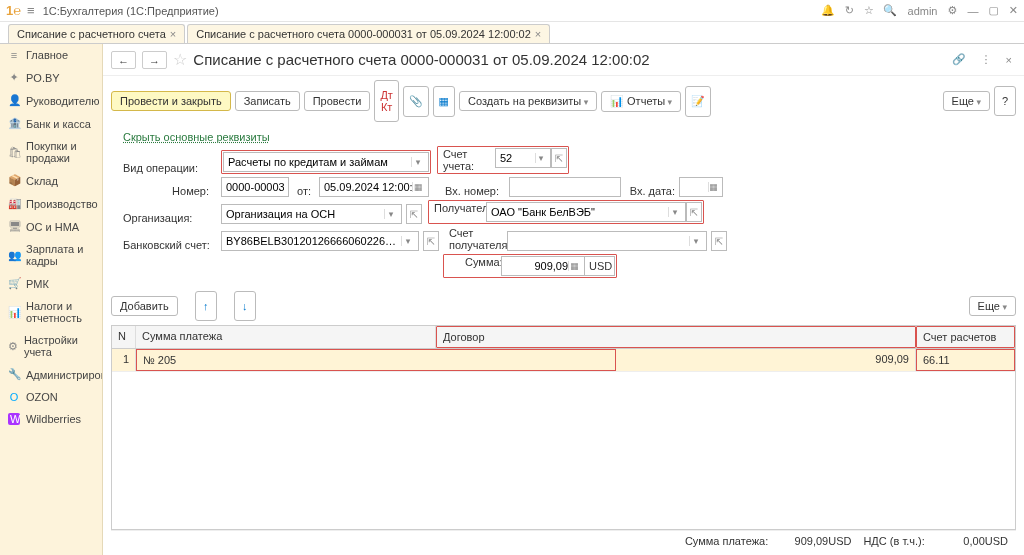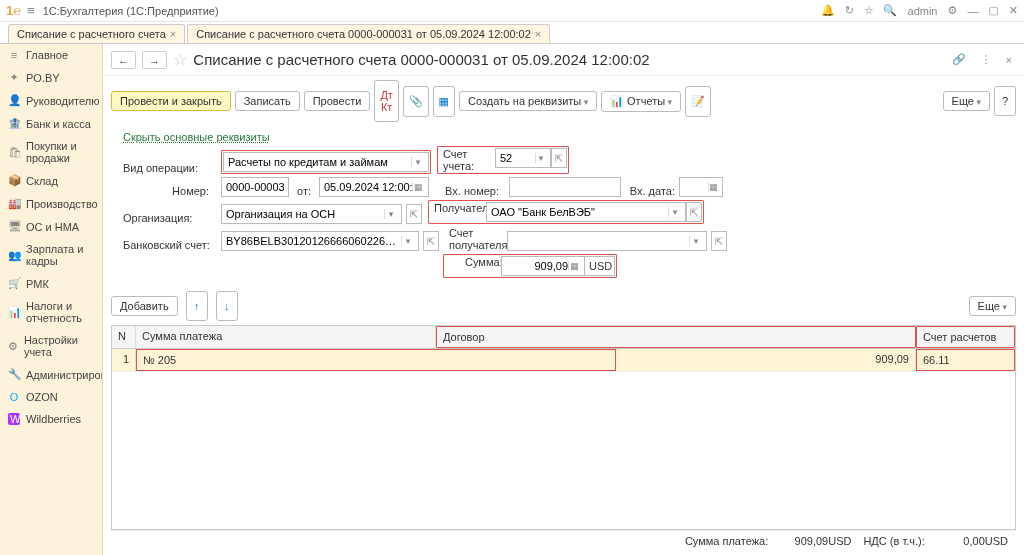--- a/index.html
+++ b/index.html
@@ -34,21 +34,21 @@
 .lbl{width:94px;text-align:left;color:#333;padding-right:4px}
 .lbl2{width:80px;text-align:left;color:#333}
 .input{border:1px solid #bbb;background:#fff;height:20px;padding:0 4px;display:flex;align-items:center}
 .input input{border:none;outline:none;width:100%;font-size:11px}
 .redbox{border:1.5px solid #d9534f;padding:1px;border-radius:1px}
 .selbtn{width:14px;text-align:center;color:#888;border-left:1px solid #ddd;cursor:pointer;font-size:9px}
 .ext{width:16px;height:20px;border:1px solid #bbb;display:flex;align-items:center;justify-content:center;color:#888;cursor:pointer;font-size:10px}
 .tabpane{margin:4px 8px}
 .tabhead{display:flex;border-bottom:1px solid #ccc}
 .ptab{padding:4px 10px;border:1px solid #ccc;border-bottom:1px solid #fff;background:#fff;margin-bottom:-1px;border-radius:3px 3px 0 0}
-.tb2{display:flex;align-items:center;gap:8px;padding:4px 0}
+.tb2{display:flex;align-items:center;gap:17px;padding:4px 0}
 .grid{border:1px solid #ccc}
 .gh{display:flex;background:#f5f5f5;border-bottom:1px solid #ccc}
 .gc{padding:4px 6px;border-right:1px solid #ddd}
 .grow{display:flex;background:#fff4d6;border-bottom:1px solid #eee}
 .gridbody{height:180px;background:#fff;overflow:auto}
 .totals{display:flex;justify-content:flex-end;gap:0;padding:4px 8px;align-items:center;border-top:1px solid #eee}
 .tlbl{color:#333}
 .tval{min-width:60px;text-align:right}
 </style>
 </head>

